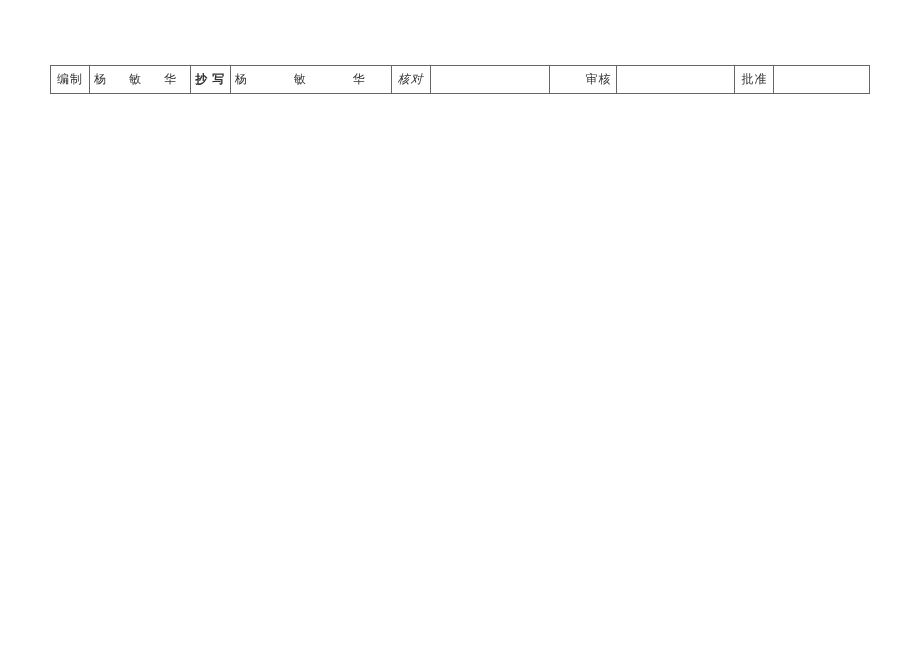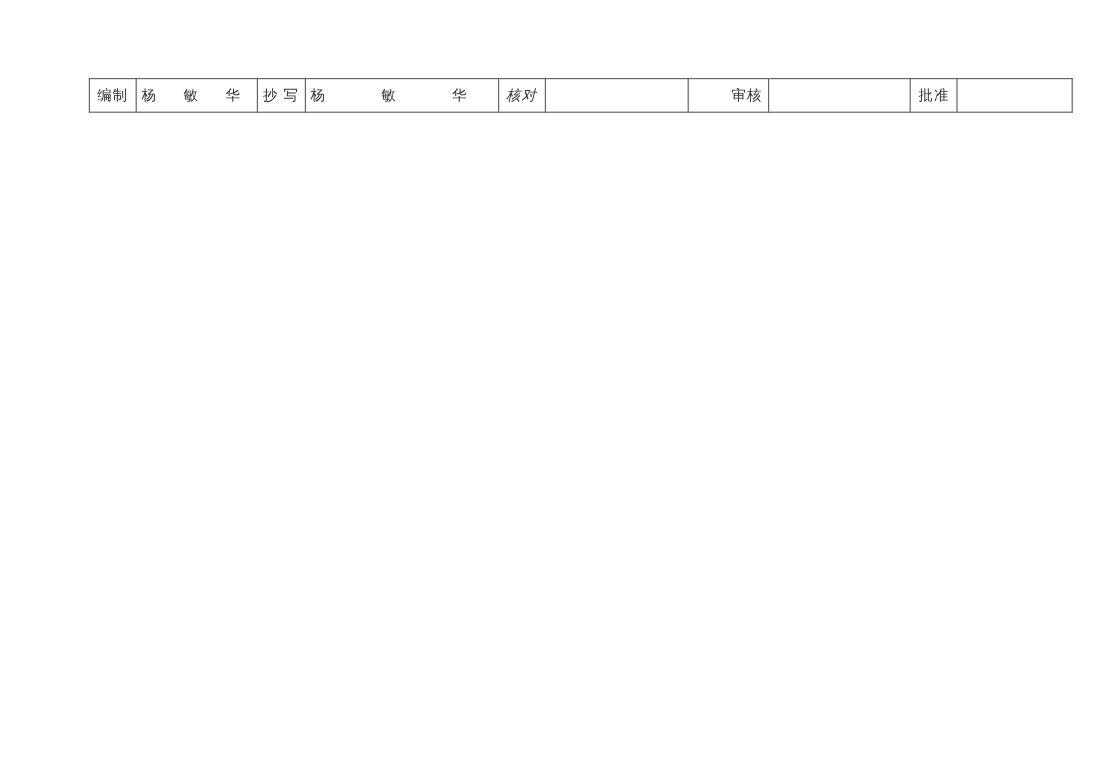--- a/index.html
+++ b/index.html
@@ -13,21 +13,20 @@
       width: 920px;
       height: 651px;
       position: relative;
     }
     .signature-table {
       position: absolute;
       top: 65px;
       left: 50px;
       border-collapse: collapse;
       width: 820px;
-      margin-left: 24px;
     }
     .signature-table td {
       border: 1px solid #666;
       height: 28px;
       font-size: 12px;
       color: #333;
       padding: 0 4px;
       vertical-align: middle;
       white-space: nowrap;
     }
@@ -50,21 +49,21 @@
     }
   </style>
 </head>
 <body>
 
 <table class="signature-table">
   <tbody>
       <tr>
     <td class="label-cell" style="width:40px;">编制</td>
     <td class="name-cell spaced" style="width:90px;">杨 敏 华</td>
-    <td class="label-cell" style="width:40px;">抄 写</td>
+    <td class="label-cell" style="width:40px;font-weight:bold;">抄 写</td>
     <td class="name-cell spaced-wide" style="width:160px;">杨 敏 华</td>
     <td class="label-cell" style="width:40px;font-style:italic;">核对</td>
     <td class="empty-cell" style="width:130px;"></td>
     <td class="label-cell" style="width:40px;padding-left:36px;">审核</td>
     <td class="empty-cell" style="width:130px;"></td>
     <td class="label-cell" style="width:40px;font-family:Liberation Serif, serif;">批准</td>
     <td class="empty-cell" style="width:100px;"></td>
   </tr>
 </tbody>
   </table>

